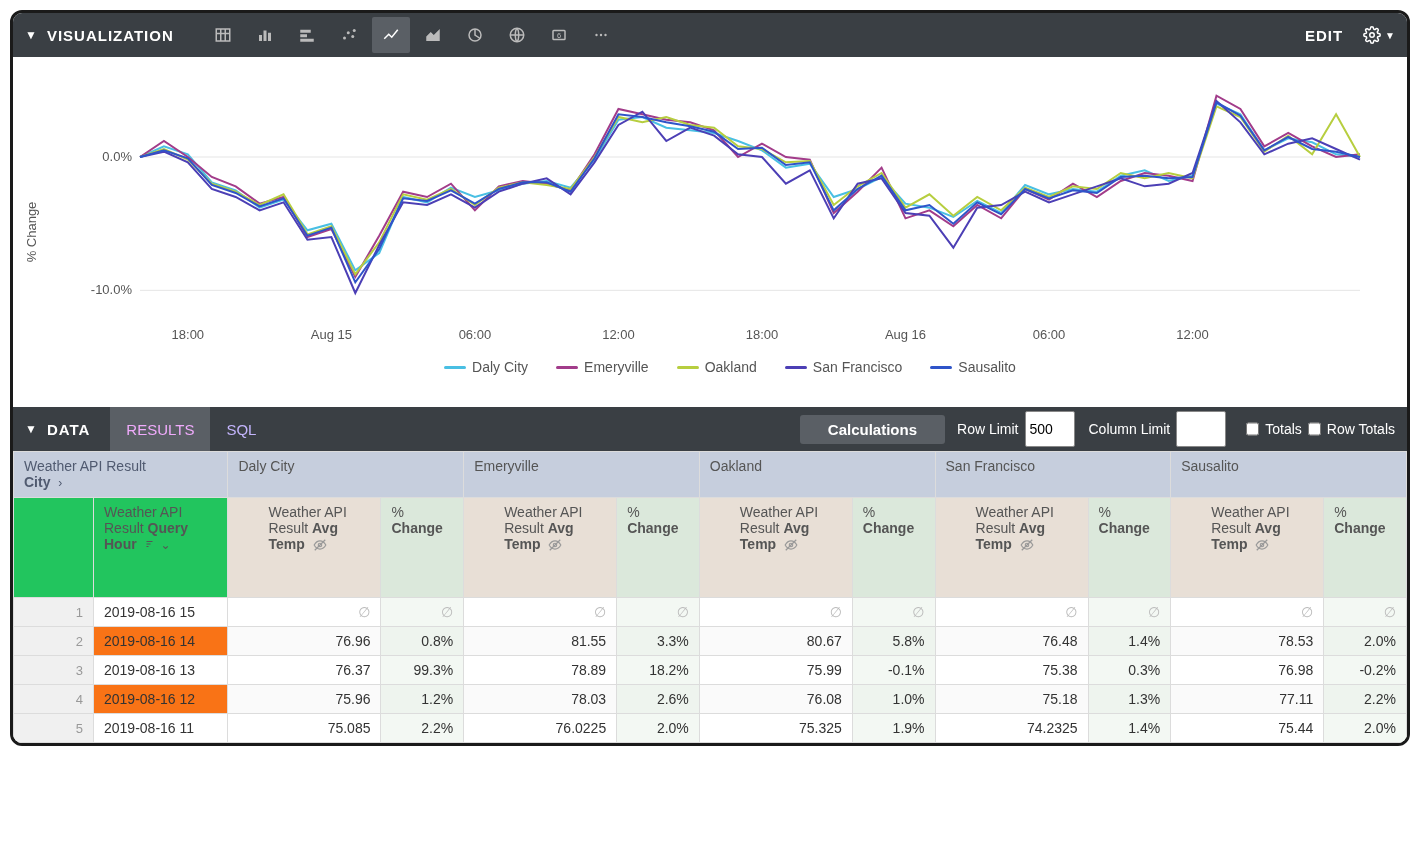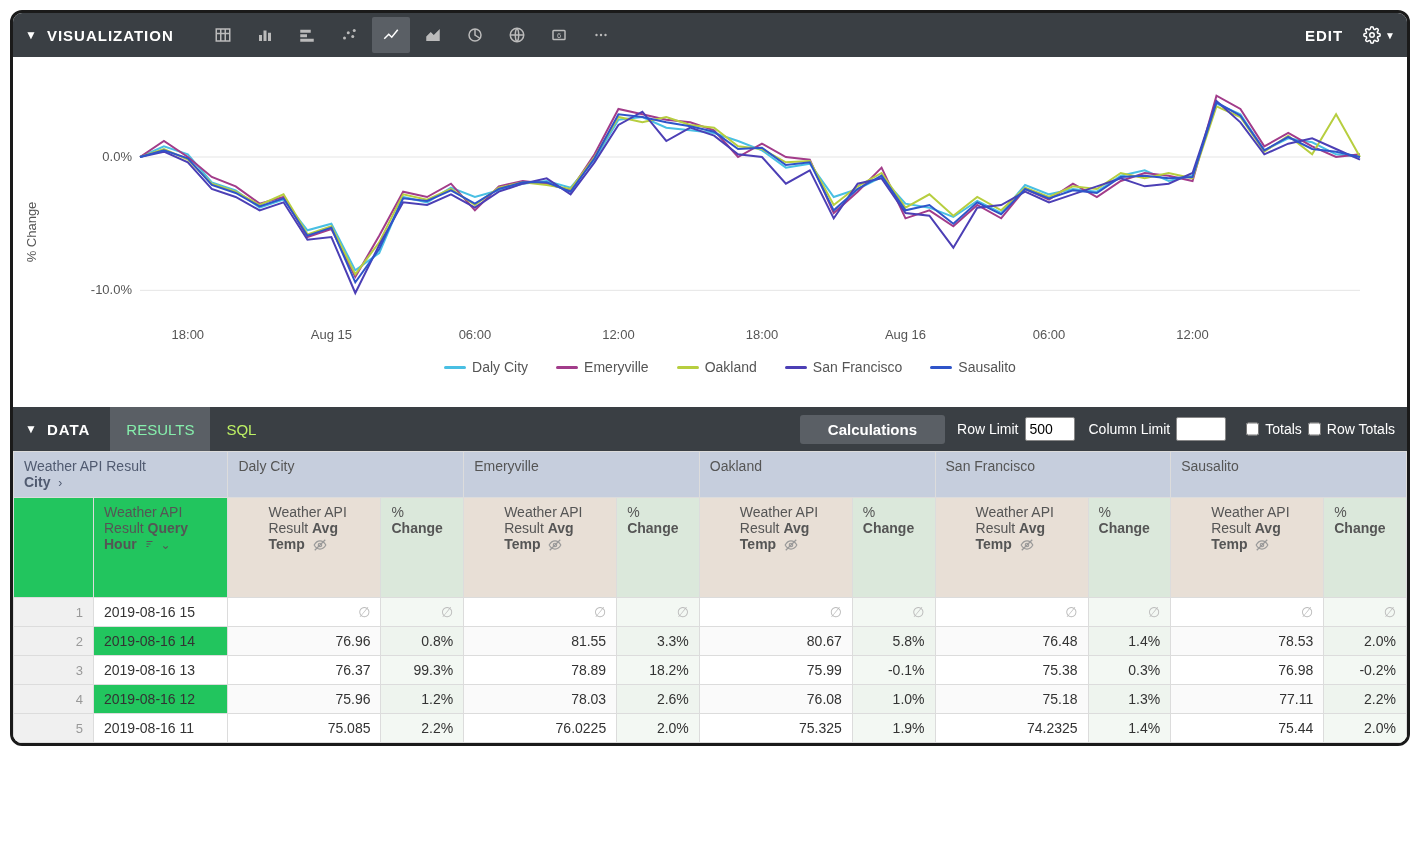--- a/index.html
+++ b/index.html
@@ -57,26 +57,26 @@
 svg.chart { width: 100%; height: 280px; }
 .xtick { font-size: 13px; fill: #555; text-anchor: middle; }
 .ytick { font-size: 13px; fill: #555; text-anchor: end; }
 .grid { stroke: #e5e5e5; stroke-width: 1; }
 .series { fill: none; stroke-width: 2; }
 .legend { display: flex; justify-content: center; gap: 28px; margin-top: 8px; font-size: 14px; color: #555; }
 .legend-item { display: flex; align-items: center; gap: 6px; cursor: pointer; }
 .legend-swatch { width: 22px; height: 3px; border-radius: 2px; }
 
 
-.tab { padding: 0 16px; height: 100%; display: flex; align-items: center; color: #bef264; font-size: 15px; cursor: pointer; }
-.tab.active { background: #5a5f65; color: #86efac; font-weight: 500; }
+.tab { padding: 0 16px; height: 100%; display: flex; align-items: center; color: #c4b5fd; font-size: 15px; cursor: pointer; }
+.tab.active { background: #5a5f65; color: #f0abfc; font-weight: 500; }
 .calc-btn { background: #5a5f65; padding: 6px 28px; border-radius: 3px; font-weight: 700; margin-right: 12px; cursor: pointer; }
 .limit-group { display: flex; align-items: center; gap: 6px; margin-right: 14px; font-size: 14px; }
 .limit-input {
-  width: 50px; height: 24px; font-size: 14px;
+  width: 50px; height: 36px; font-size: 14px;
   padding: 0 4px; border: 1px solid #888; border-radius: 2px;
 }
 .chk-group { display: flex; gap: 6px; margin-left: 6px; font-size: 14px; }
 
 
 .tbl-wrap { overflow-x: auto; }
 table.data {
   border-collapse: collapse;
   width: 100%;
   font-size: 14px;
@@ -124,21 +124,21 @@
 .rownum {
   background: #f0f0f0;
   color: #999;
   text-align: right;
   width: 28px;
   font-size: 13px;
 }
 td.dim { background: #fff; text-align: left; }
 td.measure { text-align: right; background: #fff; }
 td.calc { text-align: right; background: #f3f8f3; }
-tr.alt td.dim { background: #22c55e; margin-top: 8px; }
+tr.alt td.dim { background: #f97316; margin-top: 8px; }
 tr.alt td.measure { background: #fafafa; margin-top: 36px; }
 tr.alt td.calc { background: #eef4ee; }
 td .null { color: #bbb; font-style: normal; }
 .chev { font-size: 12px; margin-left: 4px; }
 </style>
 </head>
 <body>
 
 <div class="frame">
 

